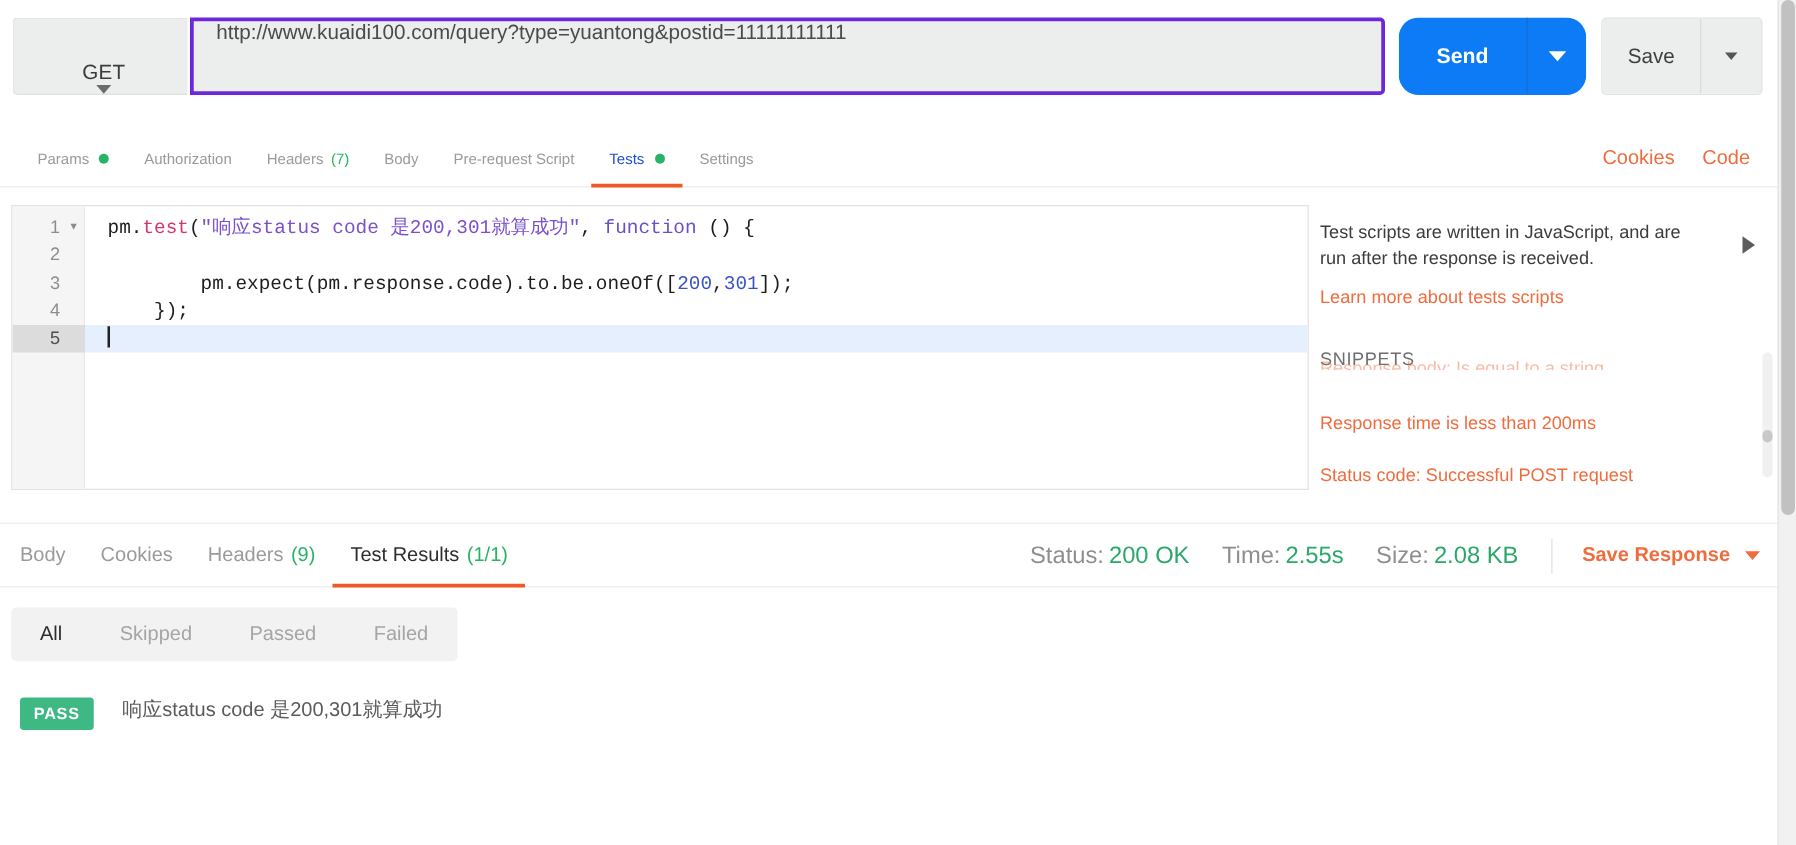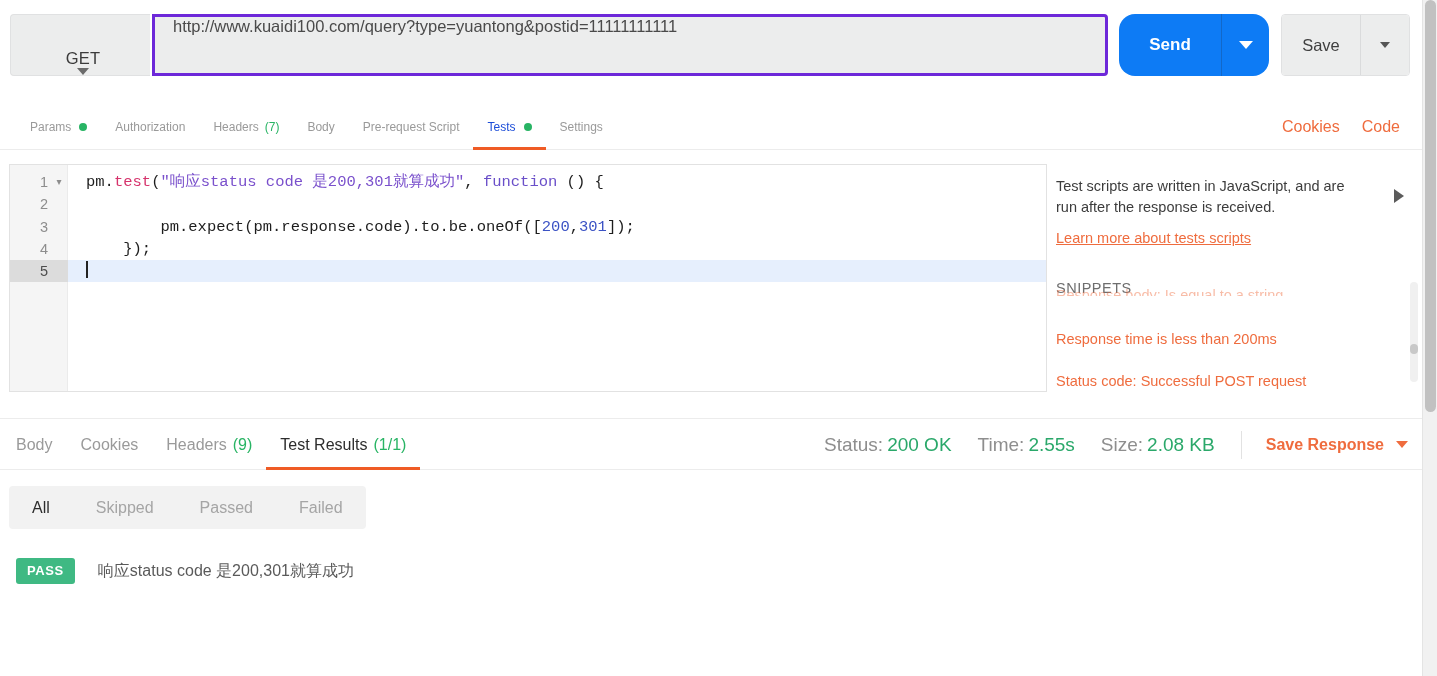--- a/index.html
+++ b/index.html
@@ -299,21 +299,20 @@
     color: #3c3c3c;
     line-height: 1.45;
     width: 310px;
     padding-top: 12px;
   }
   .snip-learn {
     font-size: 14.5px;
     color: #ef6c3e;
     margin-top: 12px;
     cursor: pointer;
-    text-decoration: underline;
   }
   .snip-title {
     font-size: 14.5px;
     color: #6e6e6e;
     letter-spacing: .5px;
     margin-top: 34px;
   }
   .snip-item {
     font-size: 14.5px;
     color: #ef6c3e;
@@ -441,21 +440,21 @@
     color: #a5a5a5;
     cursor: pointer;
   }
   .fpill.active { color: #2d2d2d; }
 
   
   .result-row {
     position: absolute;
     top: 558px; left: 16px;
     display: flex;
-    align-items: center;
+    align-items: flex-start;
   }
   .pass-badge {
     background: #3fb983;
     color: #ffffff;
     font-size: 13px;
     font-weight: bold;
     letter-spacing: .6px;
     padding: 5px 11px 6px;
     border-radius: 3px;
   }

